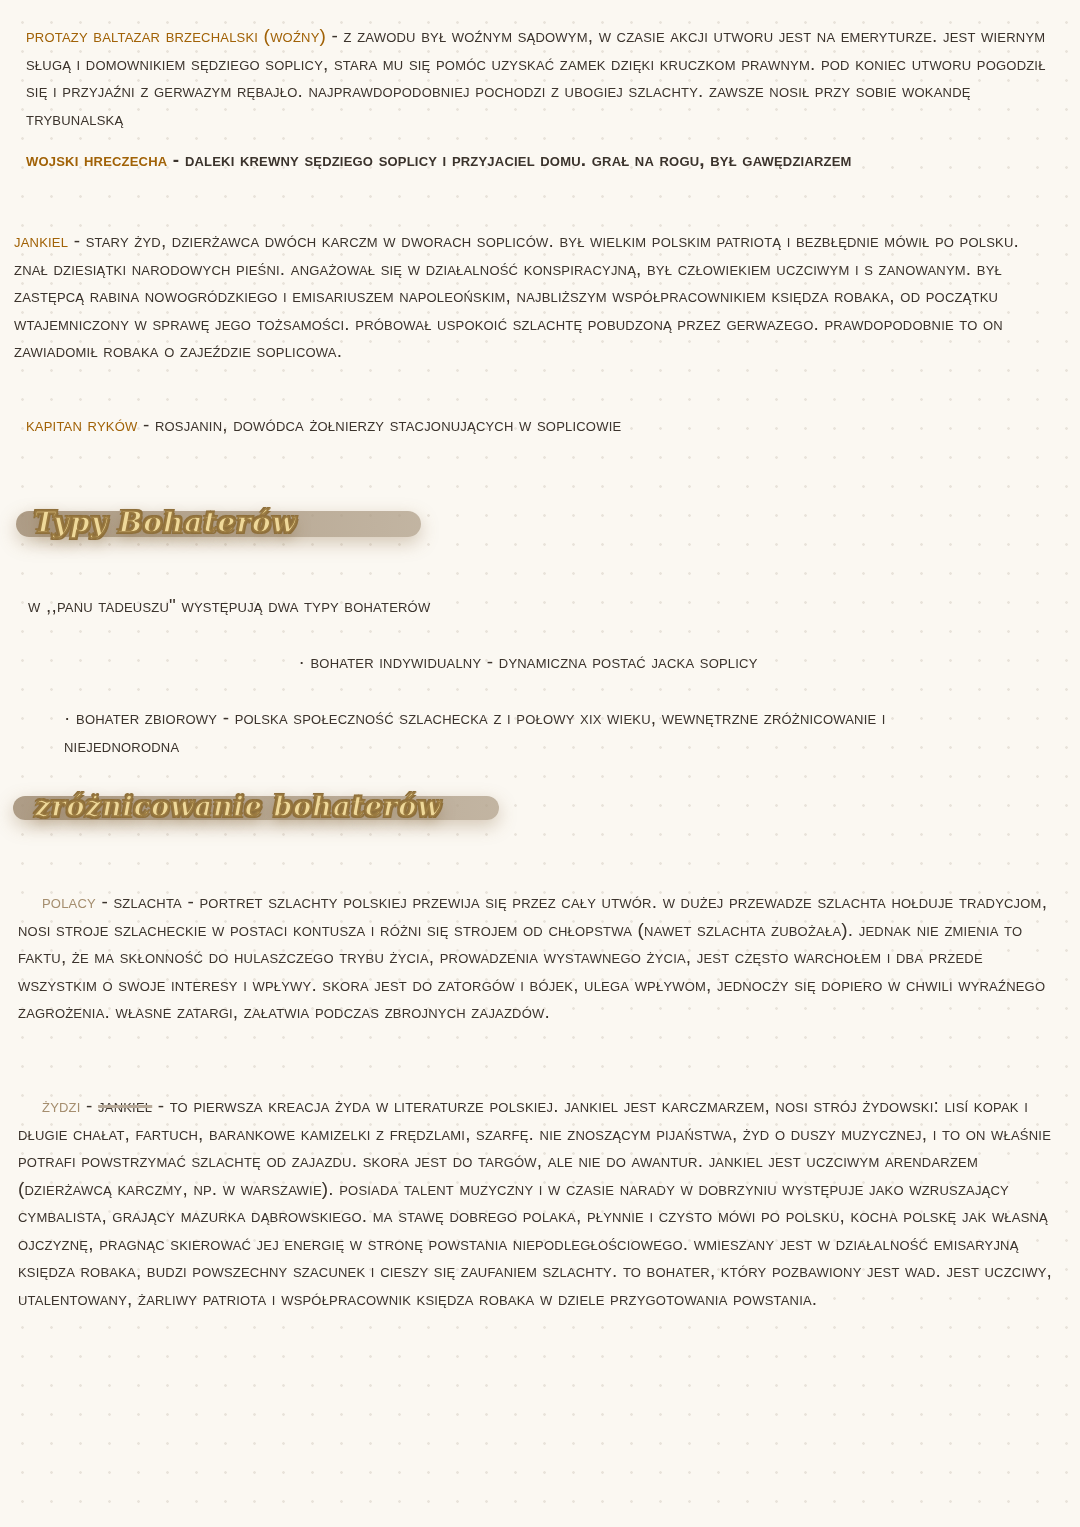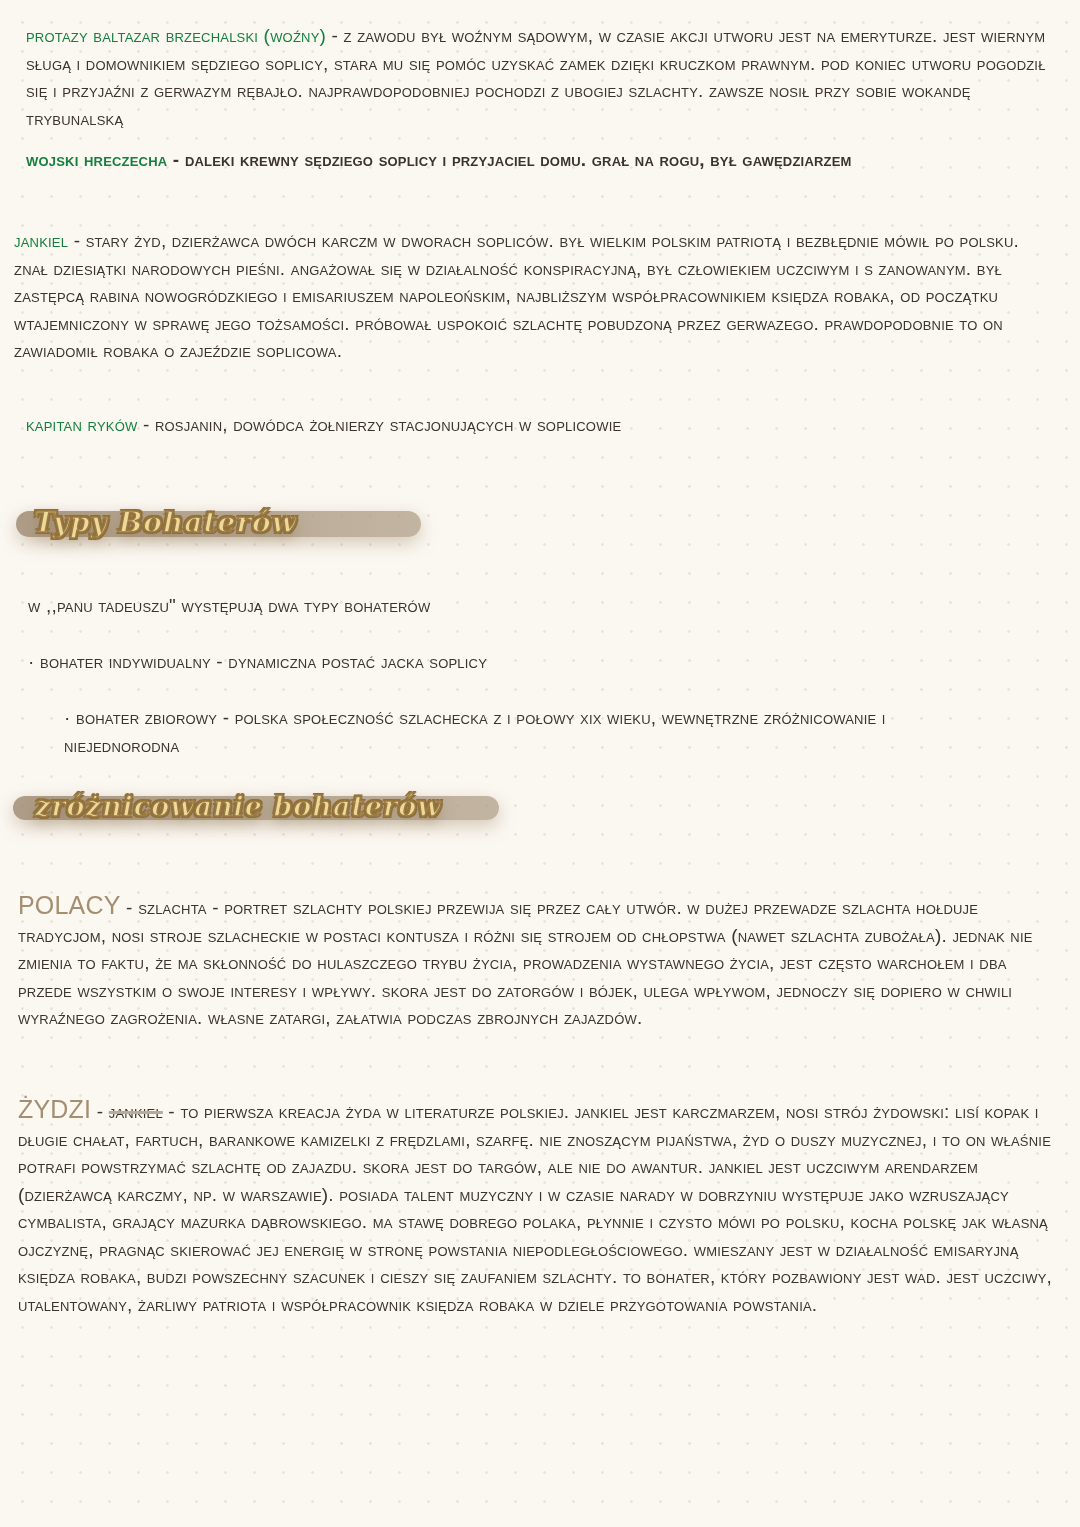--- a/index.html
+++ b/index.html
@@ -18,27 +18,28 @@
     .para {
       position: absolute;
       font-variant: small-caps;
       text-transform: lowercase;
       font-size: 19px;
       line-height: 27.5px;
       letter-spacing: 0.2px;
       color: #3b332c;
     }
     .para .name {
-      color: #15803d;
+      color: #a16207;
     }
     .para .sep { color: #3b332c; }
     .big-name {
-      font-size: 36px;
+      font-size: 19px;
       color: #a58e6f;
       font-variant: small-caps;
+      margin-left: 24px;
     }
     .underlined {
       text-decoration-color: #a79e94;
       text-decoration-thickness: 3px;
       text-underline-offset: 3px;
     }
     .struck {
       text-decoration: line-through;
       text-decoration-color: #b8ab9a;
       text-decoration-thickness: 3px;
@@ -101,21 +102,21 @@
 
 <div class="script-heading" style="left:16px; top:500px; width:405px; height:48px;">
   <div class="bar"></div>
   <div class="text" style="font-size:28px;">Typy Bohaterów</div>
 </div>
 
 <div class="para" style="left:28px; top:592px; width:1000px;">
   <span>W ,,Panu Tadeuszu" występują dwa typy bohaterów</span>
 </div>
 
-<div class="para" style="left:28px; top:648px; width:1000px;">
+<div class="para" style="left:28px; top:648px; width:1000px;text-align:center;">
   <span>·</span>
   <span>bohater indywidualny -  dynamiczna postać Jacka Soplicy</span>
 </div>
 
 <div class="para" style="left:40px; top:704px; width:900px;margin-left:24px;">
   <span>·</span>
   <span>Bohater zbiorowy - Polska społeczność Szlachecka z I połowy XIX wieku, wewnętrzne zróżnicowanie i niejednorodna</span>
 </div>
 
 <div class="script-heading" style="left:13px; top:788px; width:486px; height:40px;">

